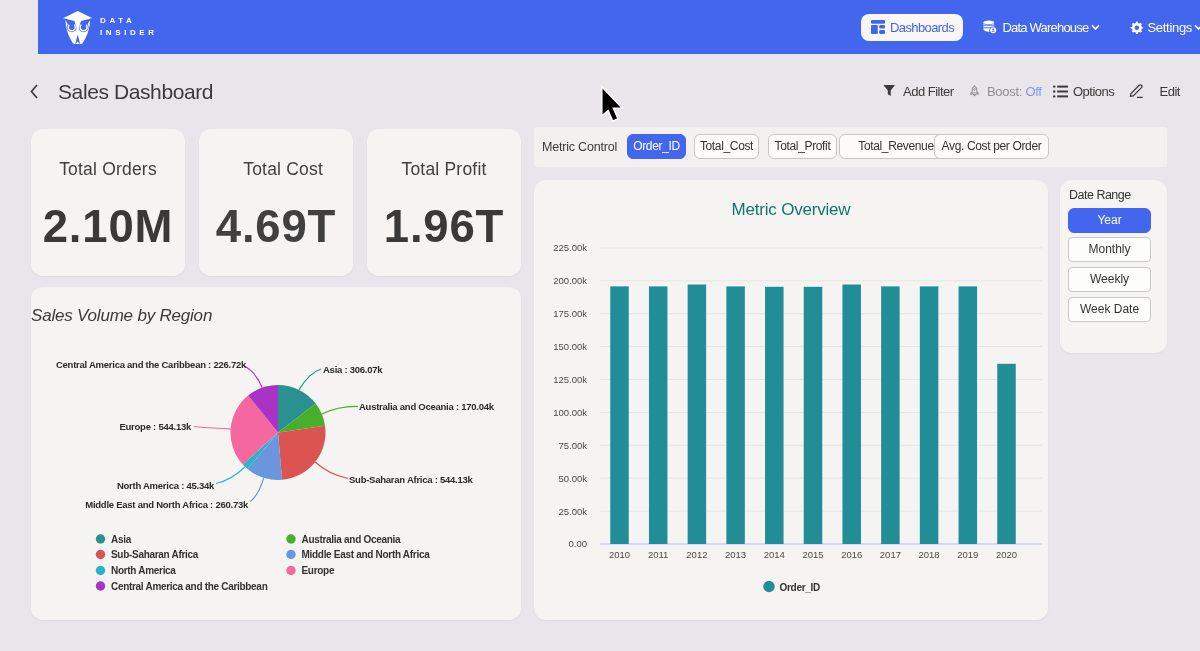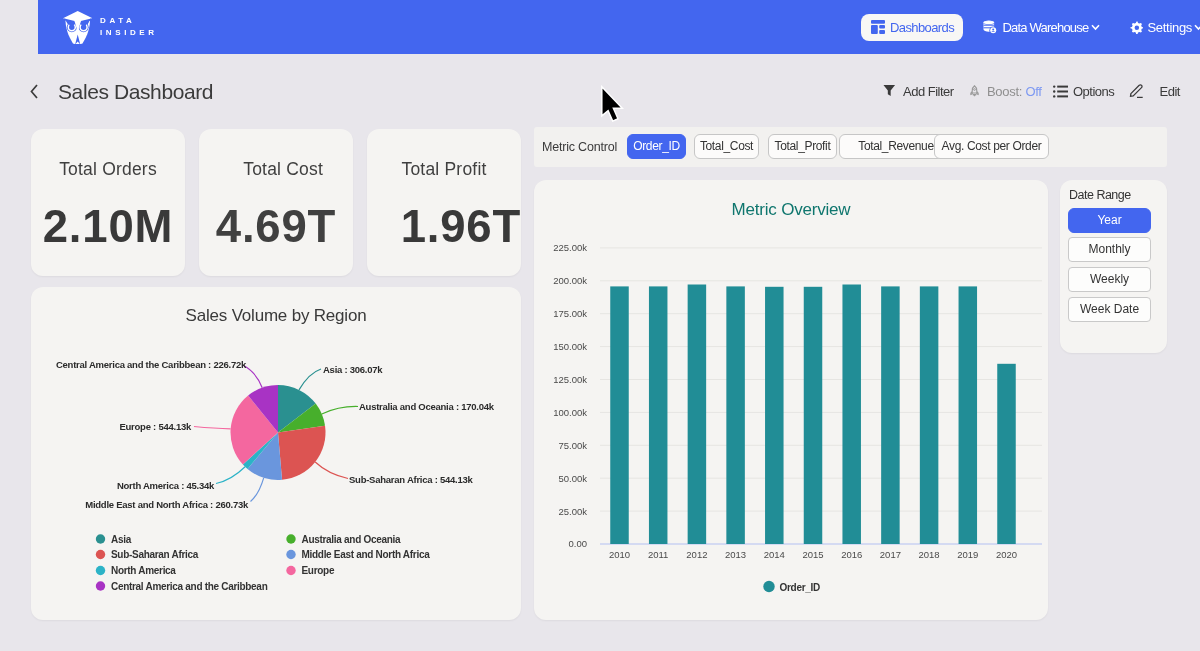--- a/index.html
+++ b/index.html
@@ -101,24 +101,24 @@
 </svg>
 
 <div class="card" style="left:31px;top:129px;width:154px;height:147px;"></div>
 <div class="card" style="left:199px;top:129px;width:154px;height:147px;"></div>
 <div class="card" style="left:367px;top:129px;width:154px;height:147px;"></div>
 <div class="abs" style="left:31px;top:158.8px;width:154px;text-align:center;font-size:17.5px;letter-spacing:0.2px;color:#3f3f3f;">Total Orders</div>
 <div class="abs" style="left:199px;top:158.8px;width:124px;text-align:right;font-size:17.5px;letter-spacing:0.2px;color:#3f3f3f;">Total Cost</div>
 <div class="abs" style="left:367px;top:158.8px;width:154px;text-align:center;font-size:17.5px;letter-spacing:0.2px;color:#3f3f3f;">Total Profit</div>
 <div class="abs" style="left:31px;top:200.5px;width:154px;text-align:center;font-size:45.5px;letter-spacing:0.8px;font-weight:bold;color:#393939;">2.10M</div>
 <div class="abs" style="left:199px;top:200.5px;width:154px;text-align:center;font-size:45.5px;letter-spacing:0.8px;font-weight:bold;color:#404040;">4.69T</div>
-<div class="abs" style="left:367px;top:200.5px;width:154px;text-align:right;font-size:45.5px;letter-spacing:0.8px;font-weight:bold;color:#393939;">1.96T</div>
+<div class="abs" style="left:367px;top:200.5px;width:154px;text-align:center;font-size:45.5px;letter-spacing:0.8px;font-weight:bold;color:#393939;">1.96T</div>
 
 <div class="card" style="left:31px;top:287px;width:490px;height:333px;"></div>
-<div class="abs" style="left:31px;top:306px;width:490px;text-align:center;font-size:17px;letter-spacing:-0.2px;color:#3a3a3a;">Sales Volume by Region</div>
+<div class="abs" style="left:31px;top:306px;width:490px;font-size:17px;letter-spacing:-0.2px;color:#3a3a3a;font-style:italic;">Sales Volume by Region</div>
 <svg class="abs" style="left:31px;top:287px" width="490" height="333" viewBox="0 0 490 333">
   <g>
     <path d="M247,145.5 L247,98 A47.5,47.5 0 0 1 284.7,116.61 Z" fill="#2a9090"></path>
     <path d="M247,145.5 L284.7,116.61 A47.5,47.5 0 0 1 294.01,138.67 Z" fill="#47af2c"></path>
     <path d="M247,145.5 L294.01,138.67 A47.5,47.5 0 0 1 251.03,192.83 Z" fill="#dc5452"></path>
     <path d="M247,145.5 L251.03,192.83 A47.5,47.5 0 0 1 216.54,181.94 Z" fill="#6a96dd"></path>
     <path d="M247,145.5 L216.54,181.94 A47.5,47.5 0 0 1 211.88,177.48 Z" fill="#2cb3c7"></path>
     <path d="M247,145.5 L211.88,177.48 A47.5,47.5 0 0 1 217.16,108.54 Z" fill="#f4679f"></path>
     <path d="M247,145.5 L217.16,108.54 A47.5,47.5 0 0 1 247,98 Z" fill="#a833c4"></path>
   </g>

